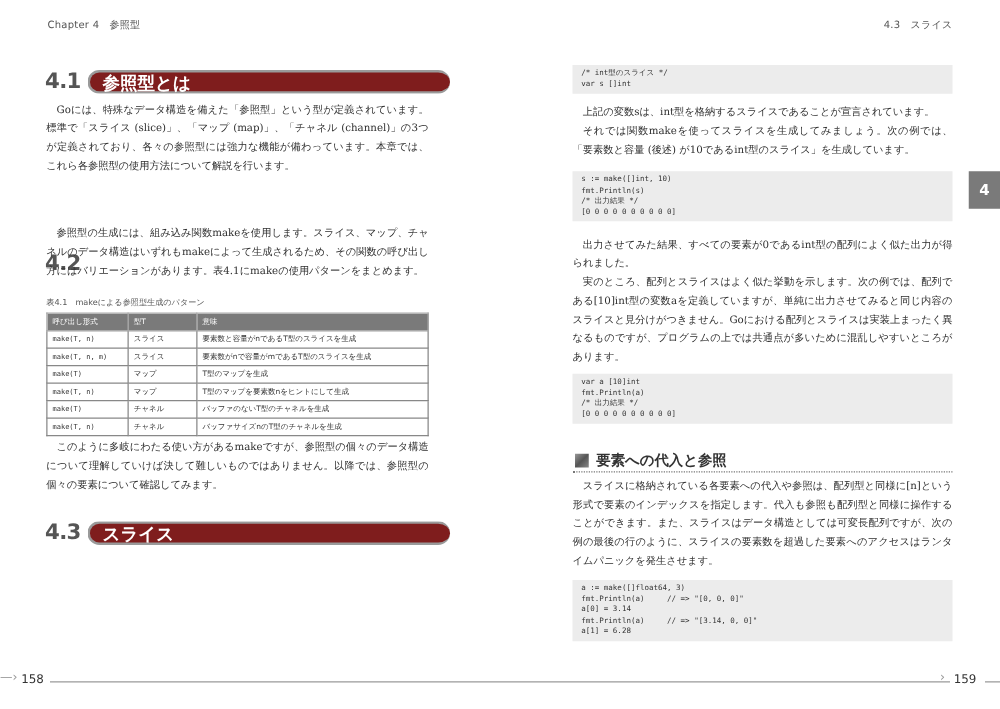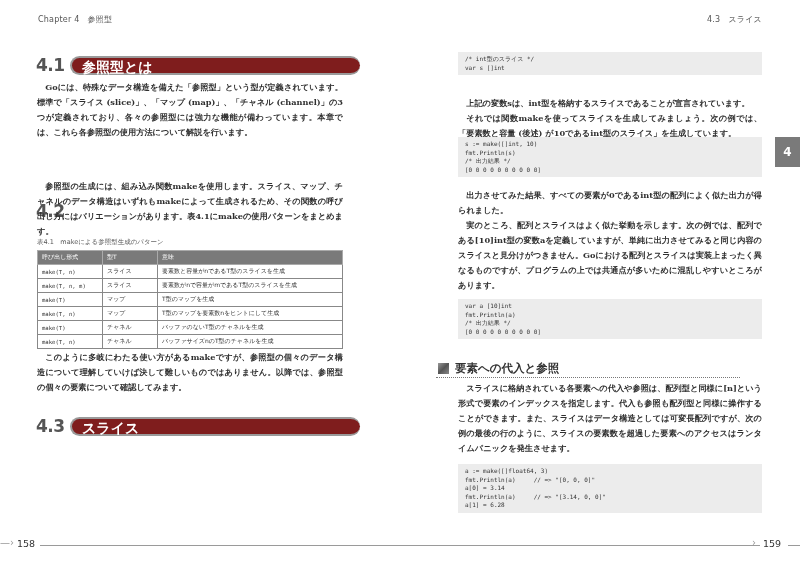--- a/index.html
+++ b/index.html
@@ -11,32 +11,32 @@
   .page-right { left: 400px; width: 400px; }
 
   .running-head { position: absolute; top: 14px; font-family: "DejaVu Sans", sans-serif; font-size: 8px; color: #555; letter-spacing: 0.2px; }
   .page-left .running-head { left: 38px; }
   .page-right .running-head { right: 38px; }
 
   .sec-head { position: absolute; left: 36px; height: 20px; display: flex; align-items: center; }
   .sec-num { font-family: "DejaVu Sans", sans-serif; font-weight: bold; font-size: 17px; color: #555; width: 34px; letter-spacing: -0.5px; }
   .sec-pill { height: 19px; width: 290px; background: #7f1d1d; border-radius: 10px; color: #fff; font-family: "DejaVu Sans", sans-serif; font-weight: bold; font-size: 14px; line-height: 19px; padding-left: 10px; border: 2px solid #9a9a9a; border-right: none; }
 
-  .para { position: absolute; left: 37px; width: 306px; font-size: 8.2px; line-height: 15px; color: #2f2f2f; text-align: justify; font-weight: bold; }
+  .para { position: absolute; left: 37px; width: 306px; font-size: 8.2px; line-height: 15px; color: #2f2f2f; text-align: justify; }
   .para p { text-indent: 1em; }
 
   .table-caption { position: absolute; left: 37px; top: 238px; font-family: "DejaVu Sans", sans-serif; font-size: 6.5px; color: #555; }
   table.pattern { position: absolute; left: 37px; top: 250px; width: 306px; border-collapse: collapse; font-family: "DejaVu Sans", sans-serif; font-size: 6px; }
   table.pattern th { background: #7a7a7a; color: #fff; font-weight: normal; text-align: left; padding: 2px 4px; height: 12px; border: 1px solid #aaa; }
   table.pattern td { padding: 2px 4px; height: 11px; border: 1px solid #888; color: #333; }
   table.pattern td.code { font-family: "DejaVu Sans Mono", monospace; font-size: 5.6px; }
 
   .code-block { position: absolute; left: 458px; width: 304px; background: #ececec; font-family: "DejaVu Sans Mono", monospace; font-size: 6px; line-height: 8.6px; color: #333; padding: 3px 7px; white-space: pre; }
 
-  .subhead { position: absolute; left: 436px; top: 360px; width: 304px; height: 18px; border-bottom: 1px dotted #777; display: flex; align-items: center; }
+  .subhead { position: absolute; left: 458px; top: 360px; width: 304px; height: 18px; border-bottom: 1px dotted #777; display: flex; align-items: center; }
   .subhead-mark { width: 11px; height: 11px; background: linear-gradient(135deg, #999 0%, #555 50%, #888 100%); margin-right: 6px; margin-left: 2px; }
   .subhead-text { font-family: "DejaVu Sans", sans-serif; font-weight: bold; font-size: 11.5px; color: #333; }
 
   .thumb-tab { position: absolute; left: 775px; top: 137px; width: 25px; height: 30px; background: #7a7a7a; color: #fff; font-family: "DejaVu Sans", sans-serif; font-weight: bold; font-size: 12px; display: flex; align-items: center; justify-content: center; }
 
   .footer-line { position: absolute; top: 545px; height: 1px; background: #9a9a9a; }
   .folio { position: absolute; top: 538px; font-family: "DejaVu Sans", sans-serif; font-size: 9.5px; color: #333; background: #fff; padding: 0 3px; }
   .folio-arrow { position: absolute; top: 537px; font-family: "DejaVu Sans", sans-serif; font-size: 10px; color: #999; }
 </style>
 </head>
@@ -122,21 +122,21 @@
   <div class="footer-line" style="left:40px; width:360px;"></div>
 </div>
 
 <div class="page page-right">
   <div class="running-head">4.3　スライス</div>
 </div>
 
 <div class="code-block" style="top:52px;">/* int型のスライス */
 var s []int</div>
 
-<div class="para" style="left:458px; width:304px; top:96px;">
+<div class="para" style="left:458px; width:304px; top:82px;">
   <p>上記の変数sは、int型を格納するスライスであることが宣言されています。</p>
   <p>それでは関数makeを使ってスライスを生成してみましょう。次の例では、「要素数と容量 (後述) が10であるint型のスライス」を生成しています。</p>
 </div>
 
 <div class="code-block" style="top:137px;">s := make([]int, 10)
 fmt.Println(s)
 /* 出力結果 */
 [0 0 0 0 0 0 0 0 0 0]</div>
 
 <div class="thumb-tab">4</div>

